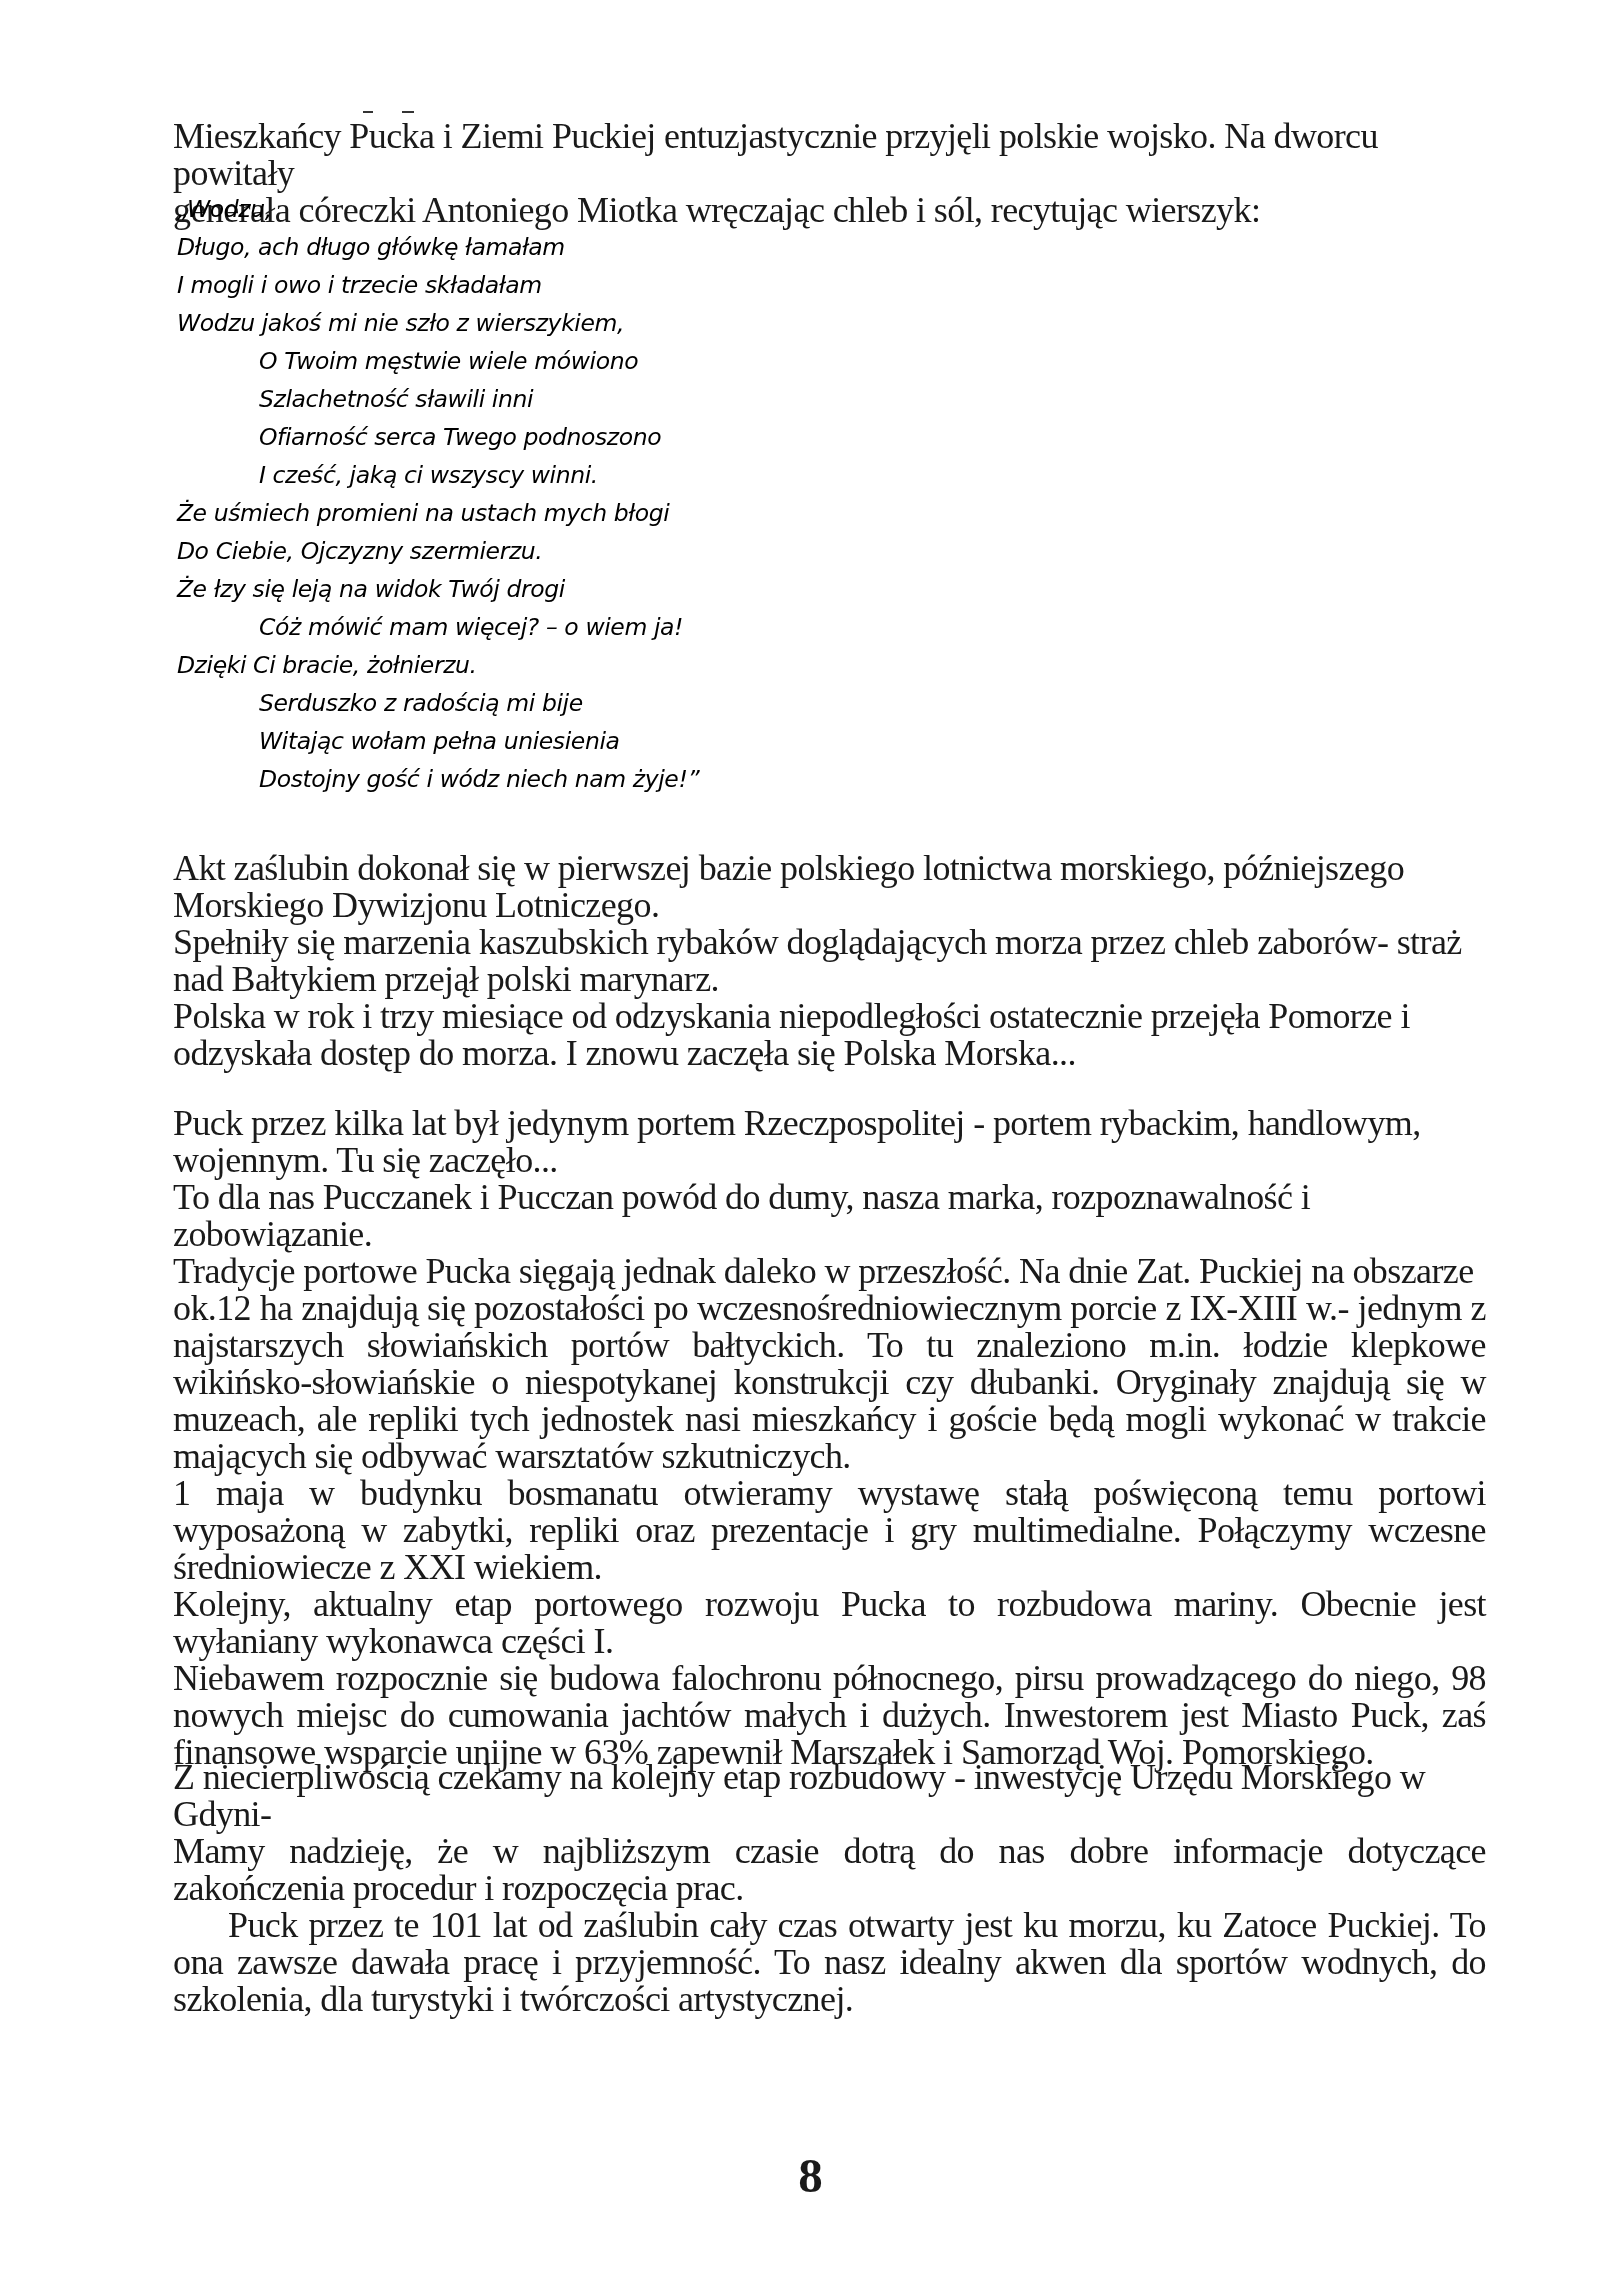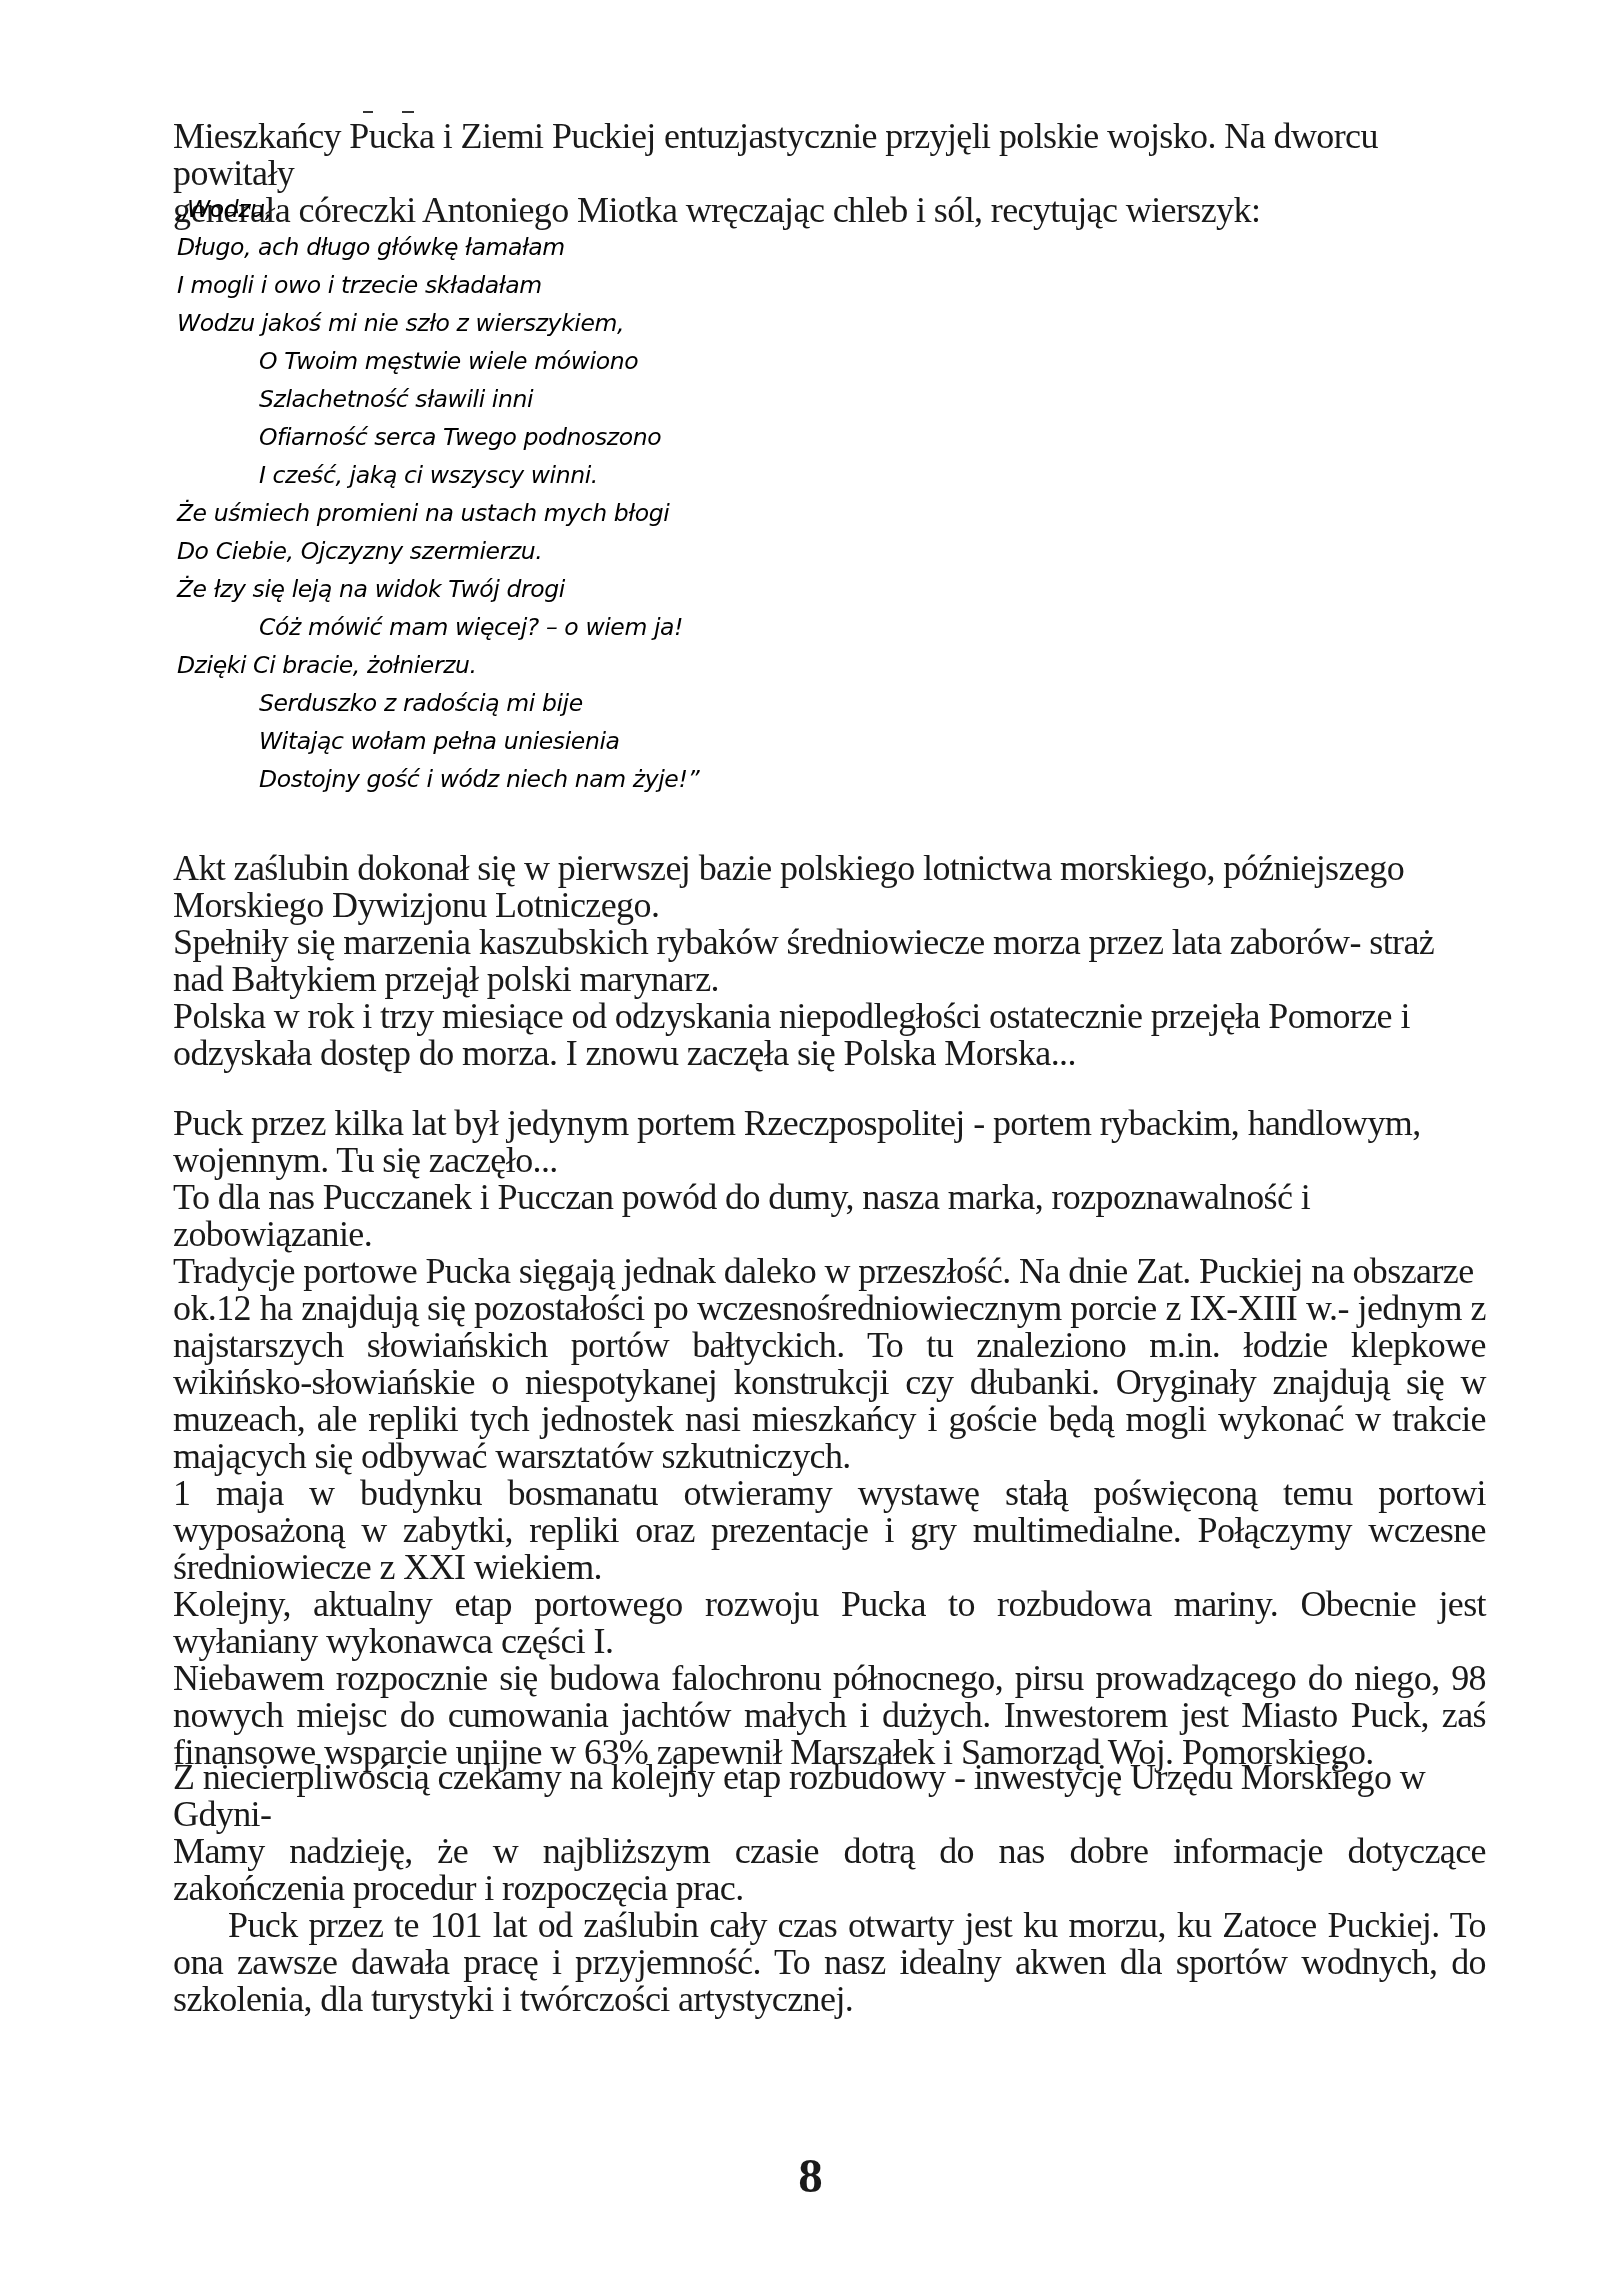--- a/index.html
+++ b/index.html
@@ -59,21 +59,21 @@
     <span class="line ind0">Że łzy się leją na widok Twój drogi</span>
     <span class="line ind1">Cóż mówić mam więcej? – o wiem ja!</span>
     <span class="line ind0">Dzięki Ci bracie, żołnierzu.</span>
     <span class="line ind1">Serduszko z radością mi bije</span>
     <span class="line ind1">Witając wołam pełna uniesienia</span>
     <span class="line ind1">Dostojny gość i wódz niech nam żyje!”</span>
   </div>
 
   <div class="body-text" style="top:850px;">
     <p>Akt zaślubin dokonał się w pierwszej bazie polskiego lotnictwa morskiego, późniejszego Morskiego Dywizjonu Lotniczego.</p>
-    <p>Spełniły się marzenia kaszubskich rybaków średniowiecze morza przez lata zaborów- straż</p>
+    <p>Spełniły się marzenia kaszubskich rybaków doglądających morza przez chleb zaborów- straż</p>
     <p>nad Bałtykiem przejął polski marynarz.</p>
     <p>Polska w rok i trzy miesiące od odzyskania niepodległości ostatecznie przejęła Pomorze i odzyskała dostęp do morza. I znowu zaczęła się Polska Morska...</p>
   </div>
 
   <div class="body-text" style="top:1105px;">
     <p>Puck przez kilka lat był jedynym portem Rzeczpospolitej - portem rybackim, handlowym, wojennym. Tu się zaczęło...</p>
     <p>To dla nas Pucczanek i Pucczan powód do dumy, nasza marka, rozpoznawalność i zobowiązanie.</p>
     <p>Tradycje portowe Pucka sięgają jednak daleko w przeszłość. Na dnie Zat. Puckiej na obszarze</p>
     <p class="justify">ok.12 ha znajdują się pozostałości po wczesnośredniowiecznym porcie z IX-XIII w.- jednym z najstarszych słowiańskich portów bałtyckich. To tu znaleziono m.in. łodzie klepkowe wikińsko-słowiańskie o niespotykanej konstrukcji czy dłubanki. Oryginały znajdują się w muzeach, ale repliki tych jednostek nasi mieszkańcy i goście będą mogli wykonać w trakcie mających się odbywać warsztatów szkutniczych.</p>
     <p class="justify">1 maja w budynku bosmanatu otwieramy wystawę stałą poświęconą temu portowi wyposażoną w zabytki, repliki oraz prezentacje i gry multimedialne. Połączymy wczesne średniowiecze z XXI wiekiem.</p>

